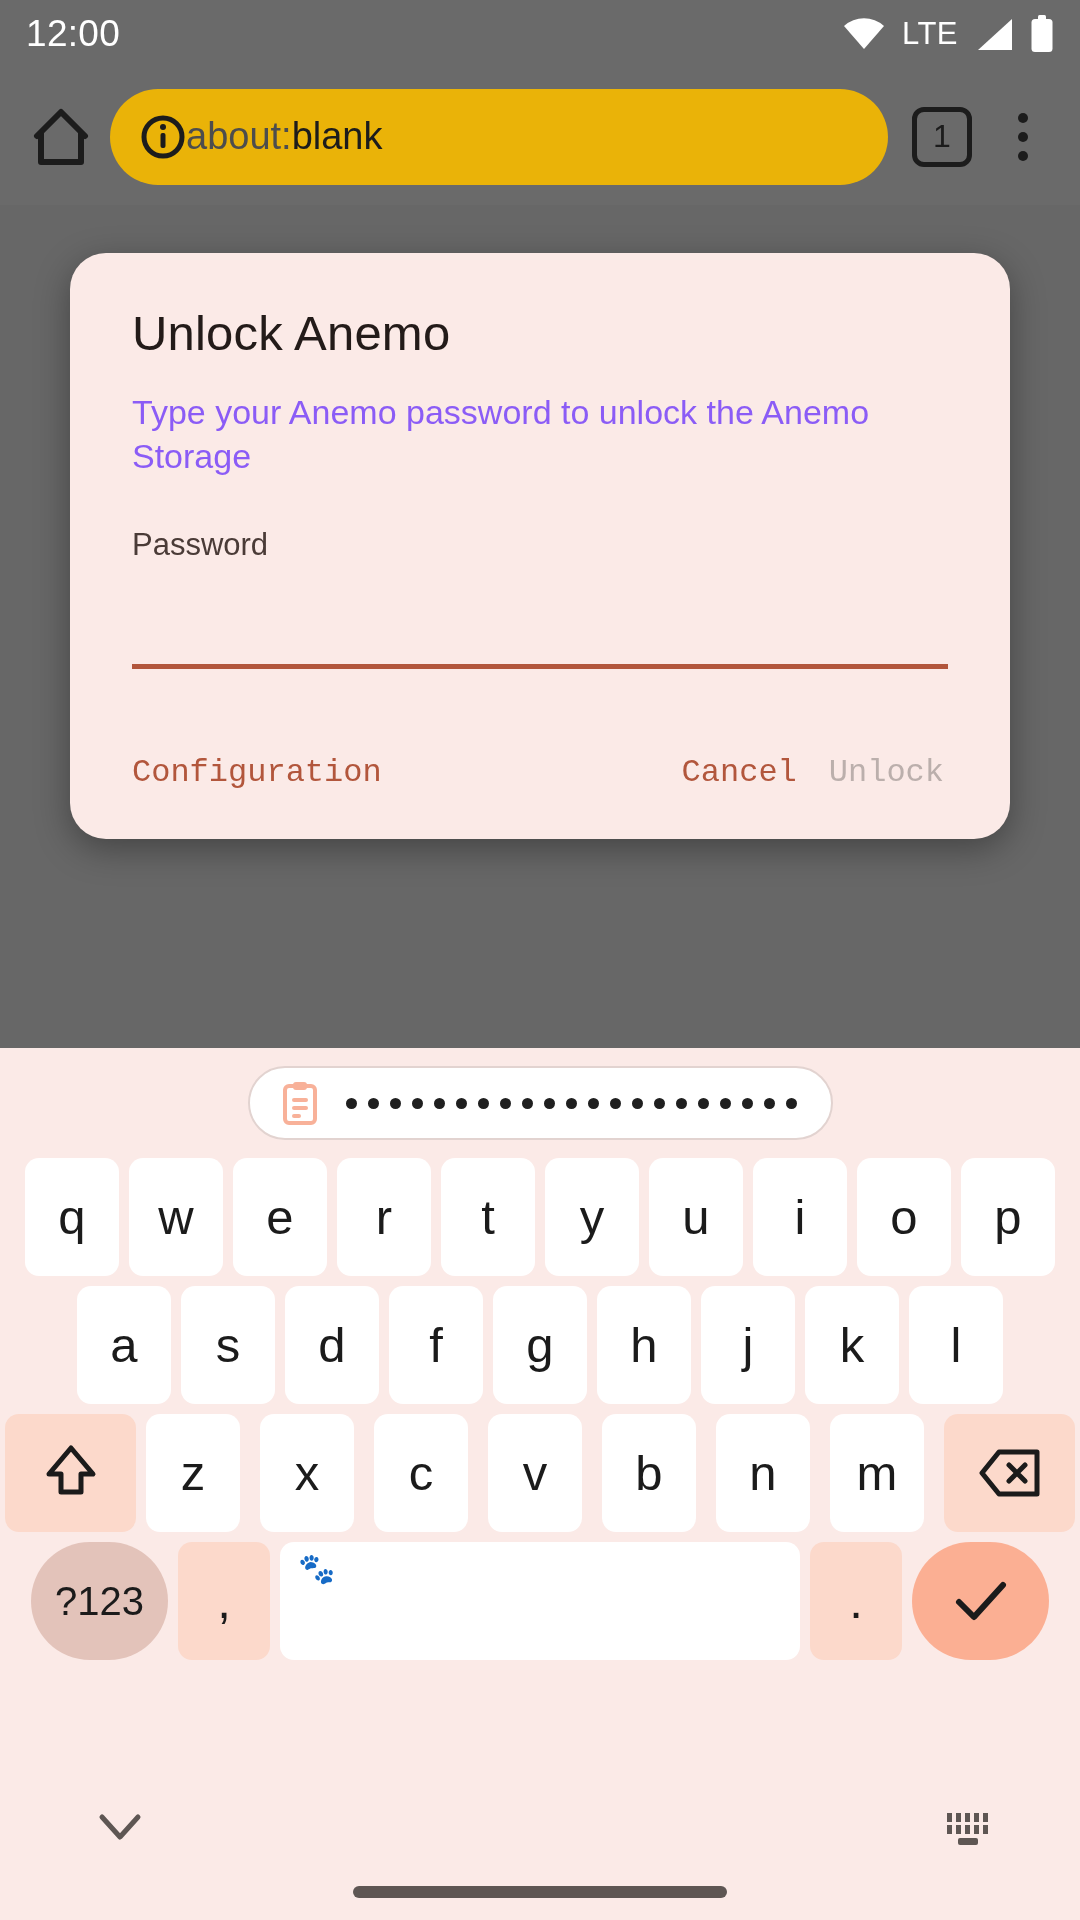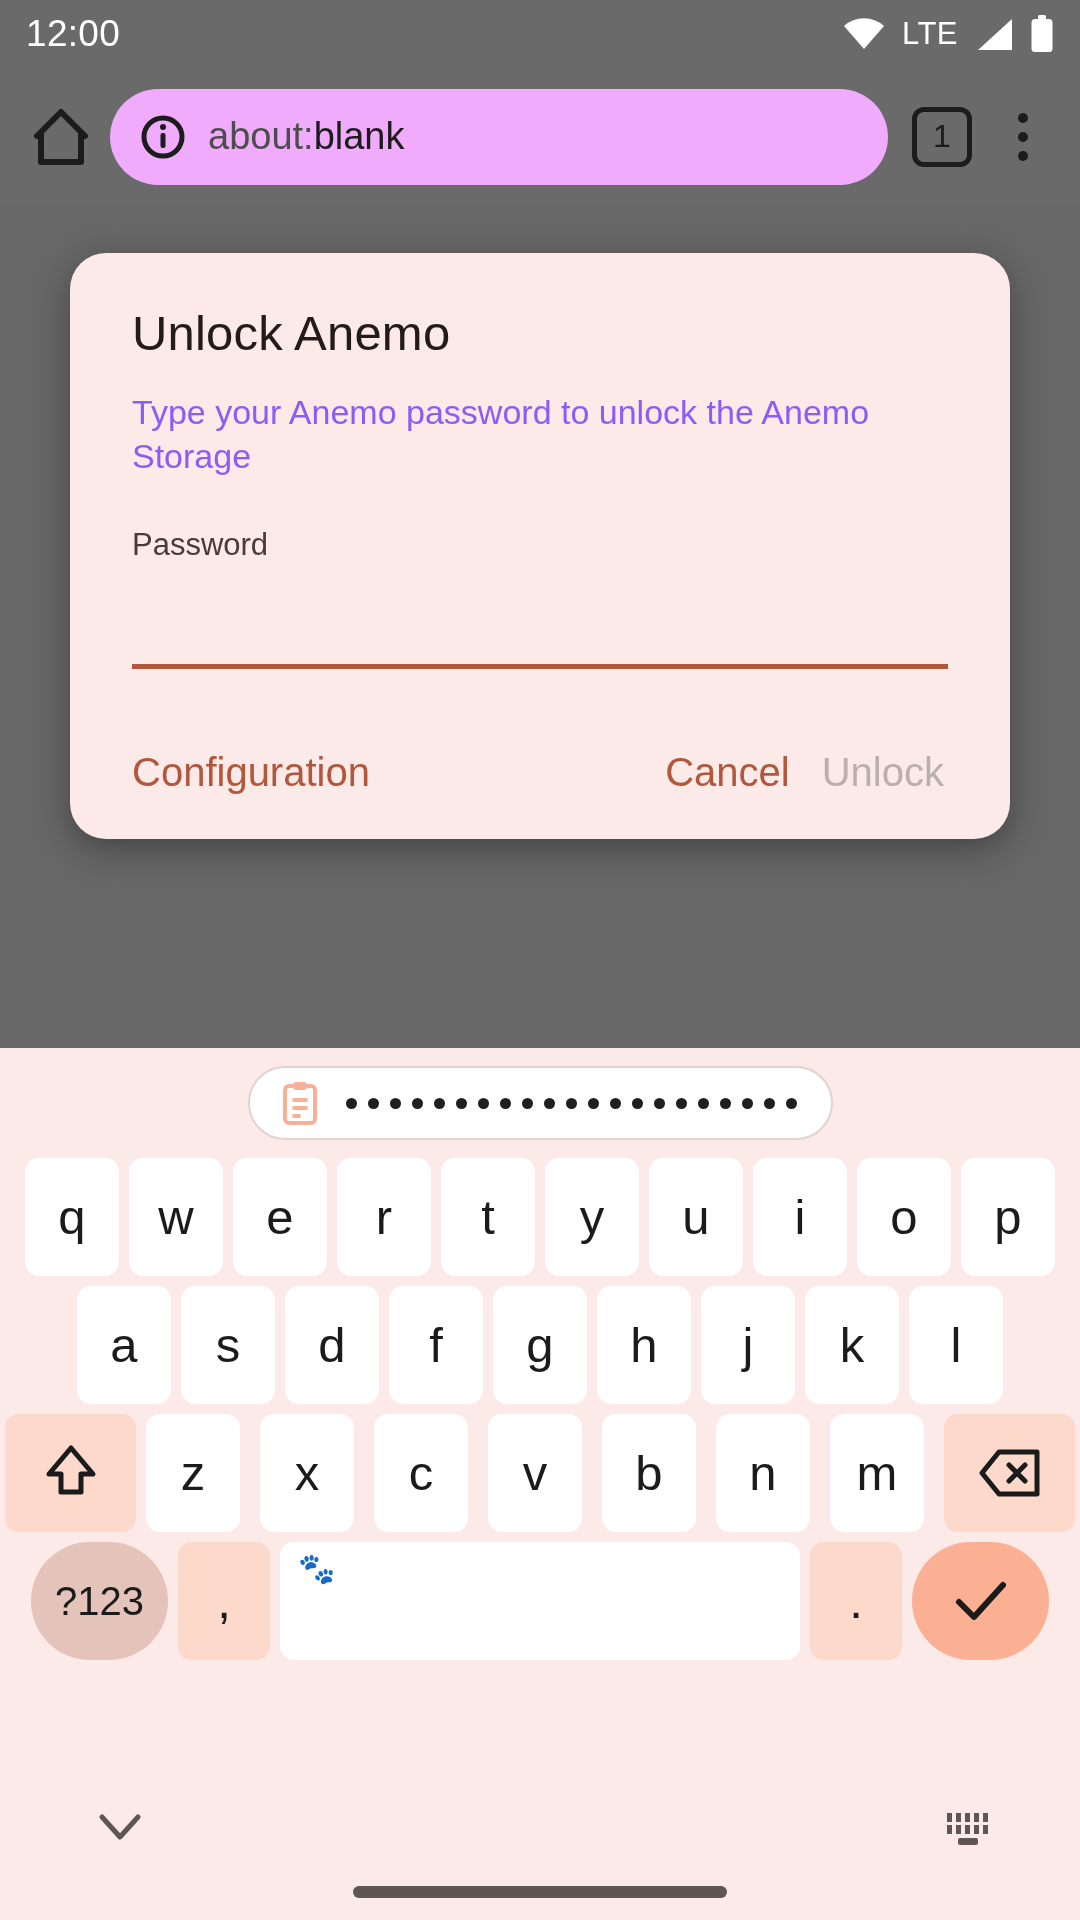--- a/index.html
+++ b/index.html
@@ -26,22 +26,22 @@
   .sico { display:block; }
   #lte-label { color:#fff; font-size:31px; font-weight:500; letter-spacing:0.5px; }
 
   #toolbar {
     position:absolute; left:0; top:68px; width:1080px; height:137px;
     display:flex; align-items:center; padding:0 26px; gap:14px;
     background:#6a6a6a;
   }
   #home-btn { width:70px; height:70px; display:flex; align-items:center; justify-content:center; flex:none; }
   #omnibox {
-    flex:1; height:96px; border-radius:48px; background:#f0abfc;
-    display:flex; align-items:center; padding:0 30px; gap:22px; min-width:0;
+    flex:1; height:96px; border-radius:48px; background:#eab308;
+    display:flex; align-items:center; padding:0 30px; min-width:0;
   }
   #omnibox-text { font-size:38px; color:#1c1c1c; white-space:nowrap; overflow:hidden; }
   #omnibox-text .scheme { color:#4d4d4d; }
   #tab-counter {
     width:60px; height:60px; flex:none; border:5px solid #1c1c1c; border-radius:12px;
     display:flex; align-items:center; justify-content:center;
     font-size:32px; color:#1c1c1c; font-weight:500; margin-left:10px;
   }
   #menu-btn { width:62px; height:74px; flex:none; display:flex; flex-direction:column;
     align-items:center; justify-content:center; gap:9px; margin-left:6px; }
@@ -63,21 +63,21 @@
   #password-label { margin-top:48px; font-size:31px; color:#4a3b37; }
   #password-field-wrap { margin-top:58px; height:48px; position:relative; }
   #password-input {
     width:100%; border:0; background:transparent; outline:none;
     font-size:34px; color:#231b19; font-family:inherit; padding:0 0 8px 0;
   }
   #password-underline { position:absolute; left:0; right:0; bottom:0; height:5px; background:#b2563c; }
   #dialog-actions {
     margin-top:68px; display:flex; align-items:center; height:72px;
   }
-  .dlg-btn { font-size:40px; background:none; border:0; font-family:Liberation Sans, sans-serif; cursor:pointer; padding:0; }
+  .dlg-btn { font-size:32px; background:none; border:0; font-family:Liberation Mono, monospace; cursor:pointer; padding:0; }
   #btn-configuration { color:#b2563c; }
   #btn-cancel { color:#b2563c; margin-left:auto;text-align:center; }
   #btn-unlock { color:#bbafac; margin-left:32px; padding-right:4px; }
 
   
   #keyboard {
     position:absolute; left:0; top:1048px; width:1080px; height:872px;
     background:#fbeae7;
   }
   #suggestion-strip {

